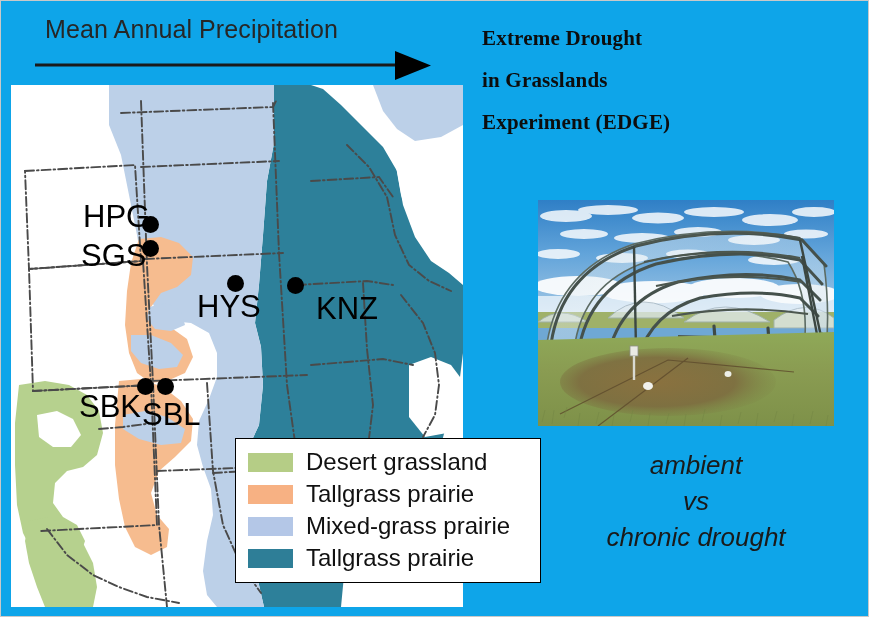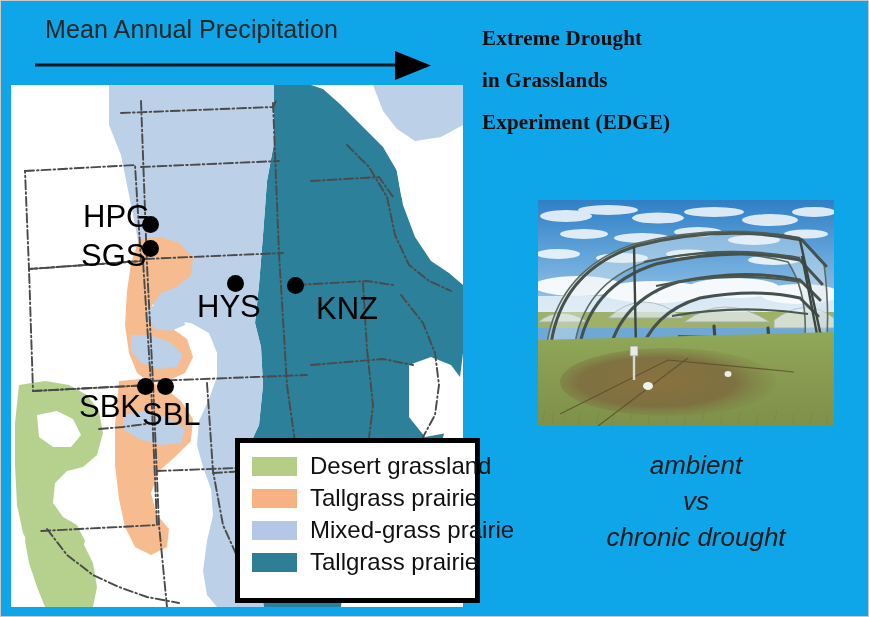--- a/index.html
+++ b/index.html
@@ -76,24 +76,24 @@
     height: 17px;
     border-radius: 50%;
     background: #000000;
   }
 
   
   #legend {
     position: absolute;
     left: 234px;
     top: 437px;
-    width: 245px;
+    width: 306px;
     background: #ffffff;
-    border: 5px solid #000000;
-    padding: 7px 10px 20px 12px;
+    border: 1px solid #000000;
+    padding: 7px 10px 8px 12px;
     box-sizing: border-box;
   }
   .legend-row {
     display: flex;
     align-items: center;
     height: 32px;
   }
   .legend-swatch {
     width: 45px;
     height: 19px;

